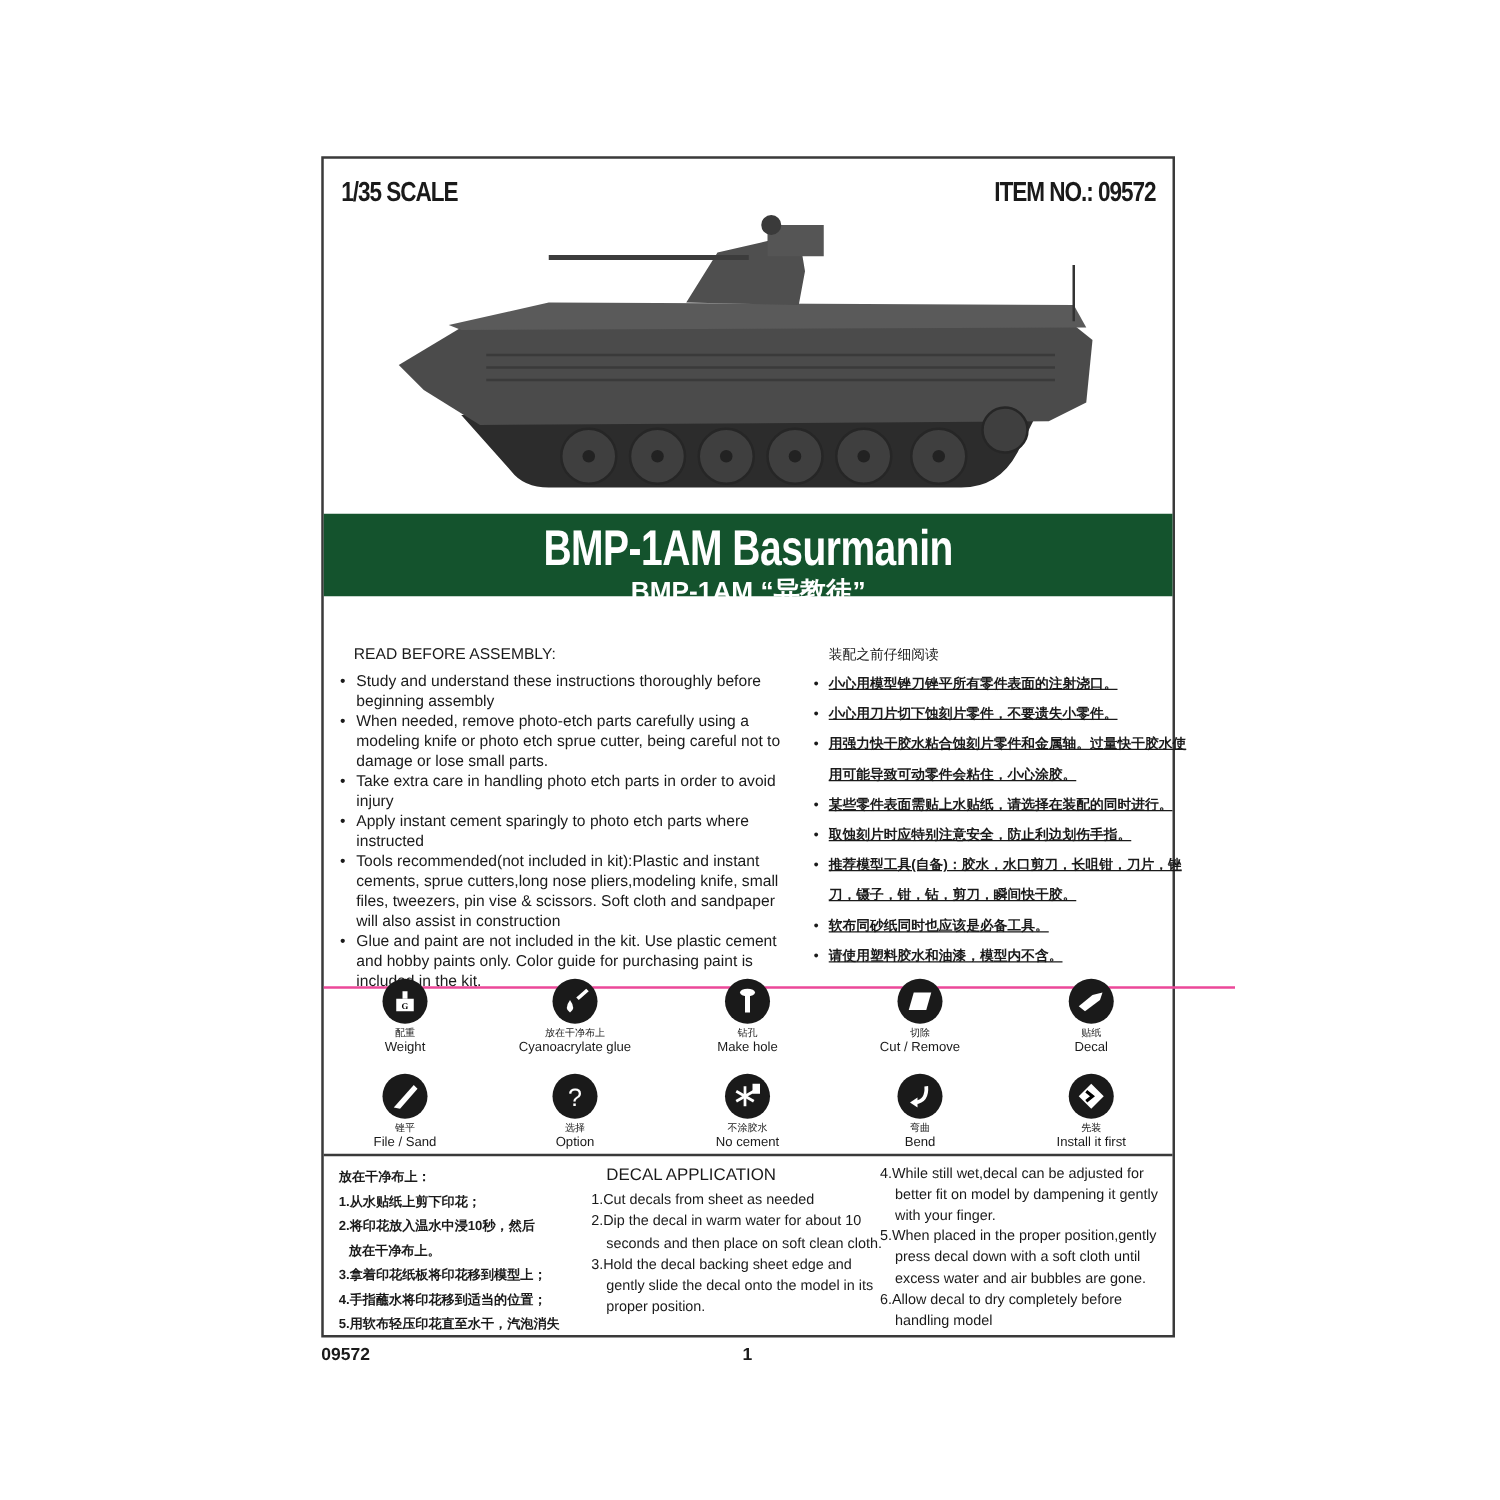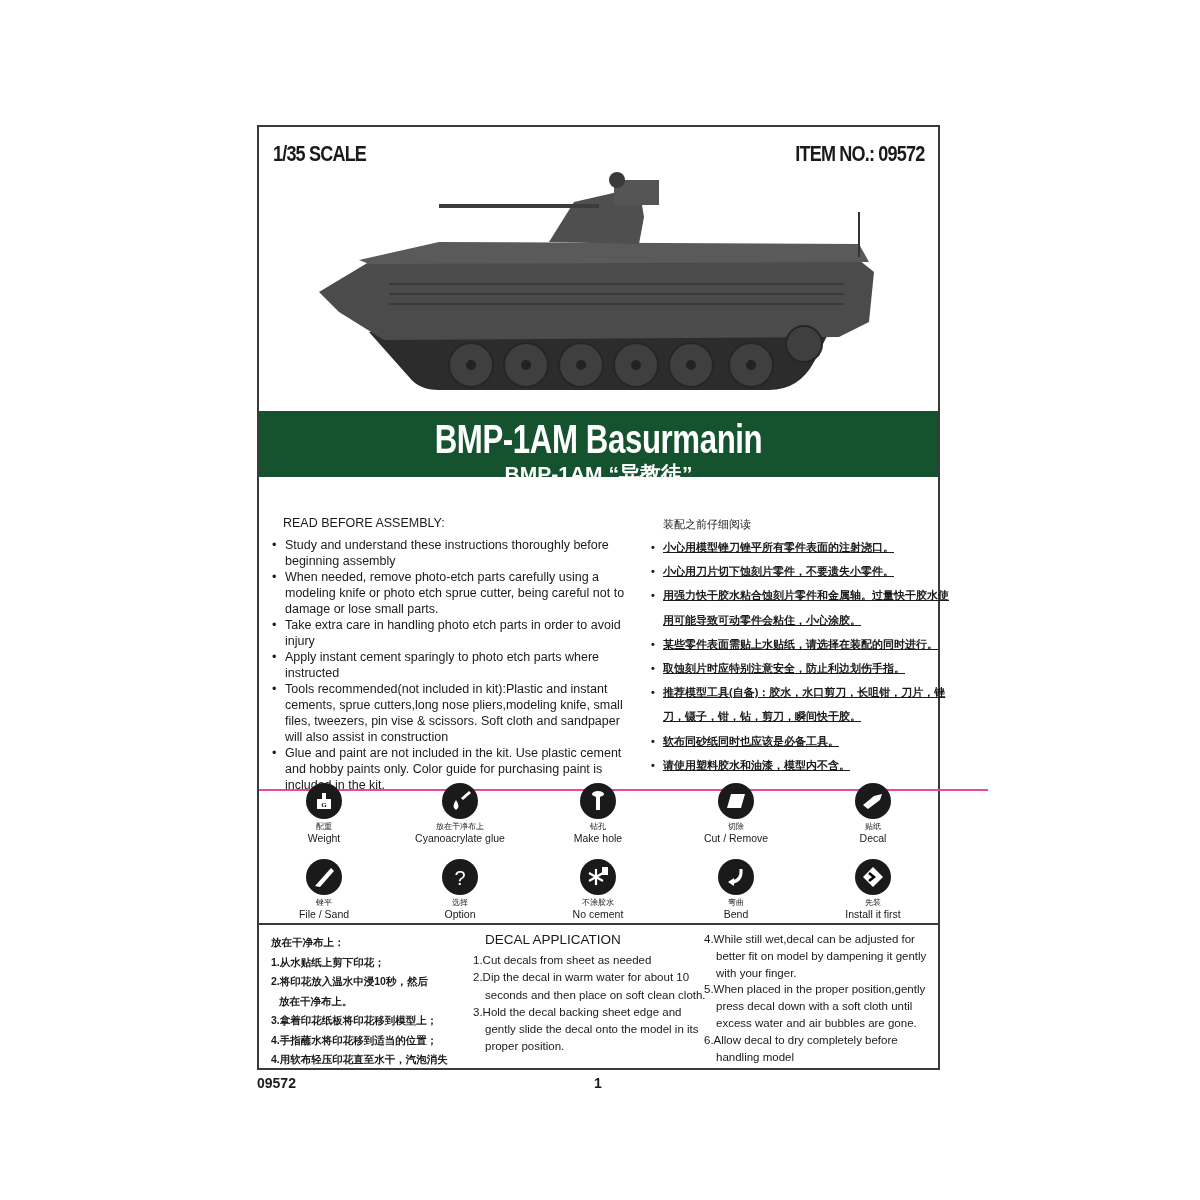--- a/index.html
+++ b/index.html
@@ -224,21 +224,21 @@
   </div>
 
   <div class="decal">
     <div class="decal-cn">
       <div>放在干净布上：</div>
       <div>1.从水贴纸上剪下印花；</div>
       <div>2.将印花放入温水中浸10秒，然后</div>
       <div style="padding-left:8px;">放在干净布上。</div>
       <div>3.拿着印花纸板将印花移到模型上；</div>
       <div>4.手指蘸水将印花移到适当的位置；</div>
-      <div>4.用软布轻压印花直至水干，汽泡消失</div>
+      <div>5.用软布轻压印花直至水干，汽泡消失</div>
     </div>
     <div class="decal-en1">
       <div class="head">DECAL APPLICATION</div>
       <div class="step">1.Cut decals from sheet as needed</div>
       <div class="step">2.Dip the decal in warm water for about 10 seconds and then place on soft clean cloth.</div>
       <div class="step">3.Hold the decal backing sheet edge and gently slide the decal onto the model in its proper position.</div>
     </div>
     <div class="decal-en2">
       <div class="step">4.While still wet,decal can be adjusted for better fit on model by dampening it gently with your finger.</div>
       <div class="step">5.When placed in the proper position,gently press decal down with a soft cloth until excess water and air bubbles are gone.</div>

